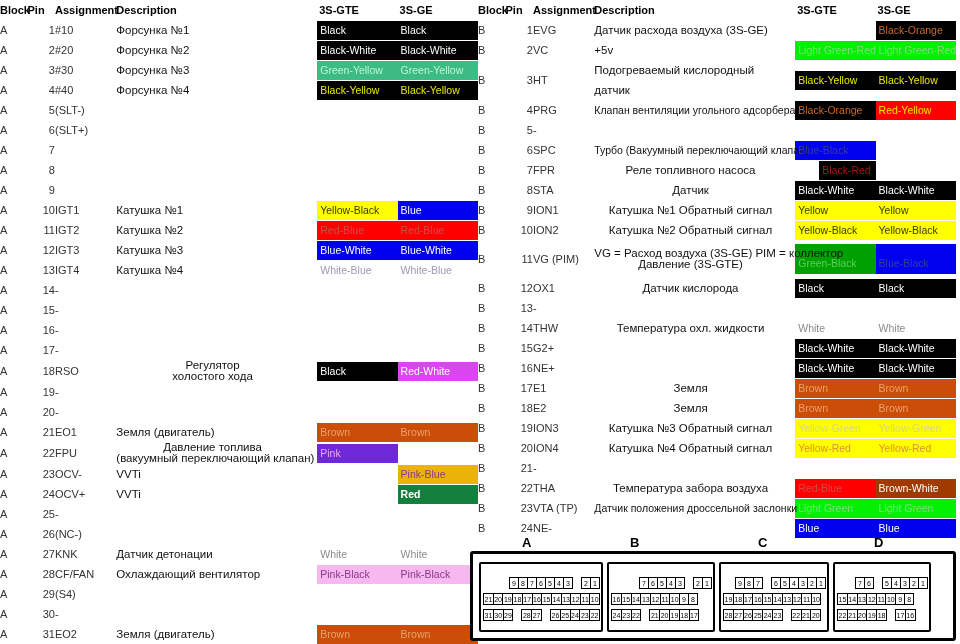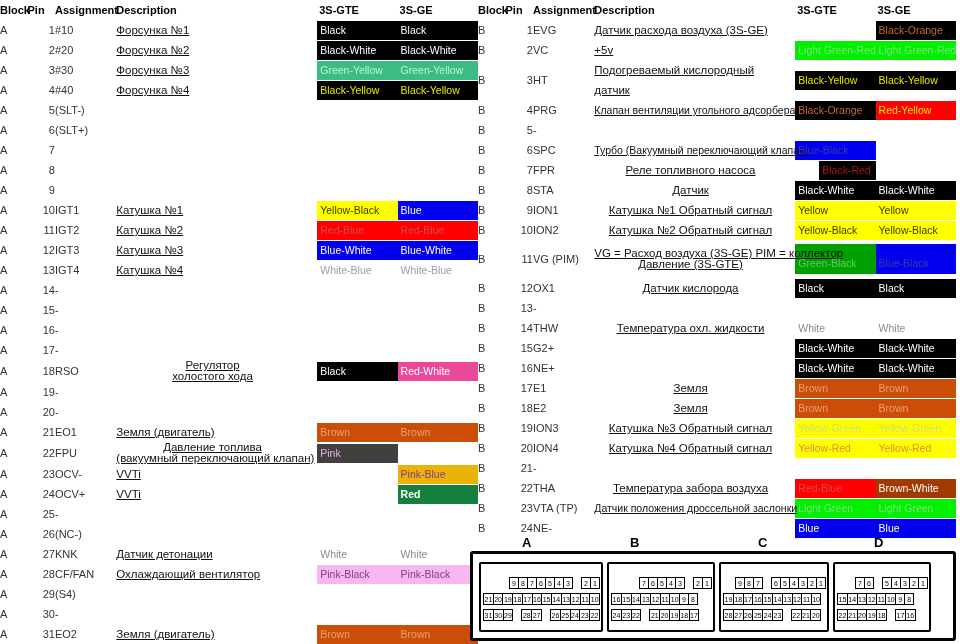--- a/index.html
+++ b/index.html
@@ -30,21 +30,21 @@
     font-size:11px;font-weight:bold;text-align:left;
     height:20px;color:#000;
   }
   thead th.sw{text-align:left;padding-left:2px;}
 
   tbody tr{height:20px;}
   tbody td{height:20px;line-height:20px;font-size:11px;}
   td.block{text-align:left;padding-left:10px;color:#333;}
   td.pin{text-align:right;padding-right:6px;color:#333;}
   td.assign{text-align:left;color:#333;}
-  td.desc{text-align:left;color:#111;font-size:11.5px;text-decoration:underline;}
+  td.desc{text-align:left;color:#111;font-size:11.5px;}
   td.desc.ctr{text-align:center;}
   td.desc .l2{display:block;line-height:11px;}
 
   .swatch{
     display:block;height:19px;line-height:19px;
     font-size:10.5px;padding-left:3px;
     white-space:nowrap;overflow:hidden;
     box-sizing:border-box;
   }
   .swatch.empty{background:transparent;}
@@ -335,21 +335,21 @@
           <td class="assign">RSO</td>
           <td class="desc ctr" style="line-height: 11px; white-space: nowrap;">
             <span class="l2">Регулятор</span>
             <span class="l2">холостого хода</span>
           </td>
           <td></td>
           <td class="swcell">
             <span class="swatch" style="background: rgb(0, 0, 0); color: rgb(255, 255, 255);">Black</span>
           </td>
           <td class="swcell">
-            <span class="swatch" style="background: #ec4899; color: rgb(255, 255, 255);">Red-White</span>
+            <span class="swatch" style="background: #d946ef; color: rgb(255, 255, 255);">Red-White</span>
           </td>
         </tr>
         <tr>
           <td class="block">A</td>
           <td class="pin">19</td>
           <td class="assign">-</td>
           <td class="desc"></td>
           <td></td>
           <td class="swcell">
             <span class="swatch empty">&nbsp;</span>
@@ -387,21 +387,21 @@
         <tr>
           <td class="block">A</td>
           <td class="pin">22</td>
           <td class="assign">FPU</td>
           <td class="desc ctr" style="line-height: 11px; white-space: nowrap;">
             <span class="l2">Давление топлива</span>
             <span class="l2">(вакуумный переключающий клапан)</span>
           </td>
           <td></td>
           <td class="swcell">
-            <span class="swatch" style="background: #404040; color: rgb(240, 168, 232);">Pink</span>
+            <span class="swatch" style="background: #6d28d9; color: rgb(240, 168, 232);">Pink</span>
           </td>
           <td class="swcell">
             <span class="swatch empty">&nbsp;</span>
           </td>
         </tr>
         <tr>
           <td class="block">A</td>
           <td class="pin">23</td>
           <td class="assign">OCV-</td>
           <td class="desc">VVTi</td>

